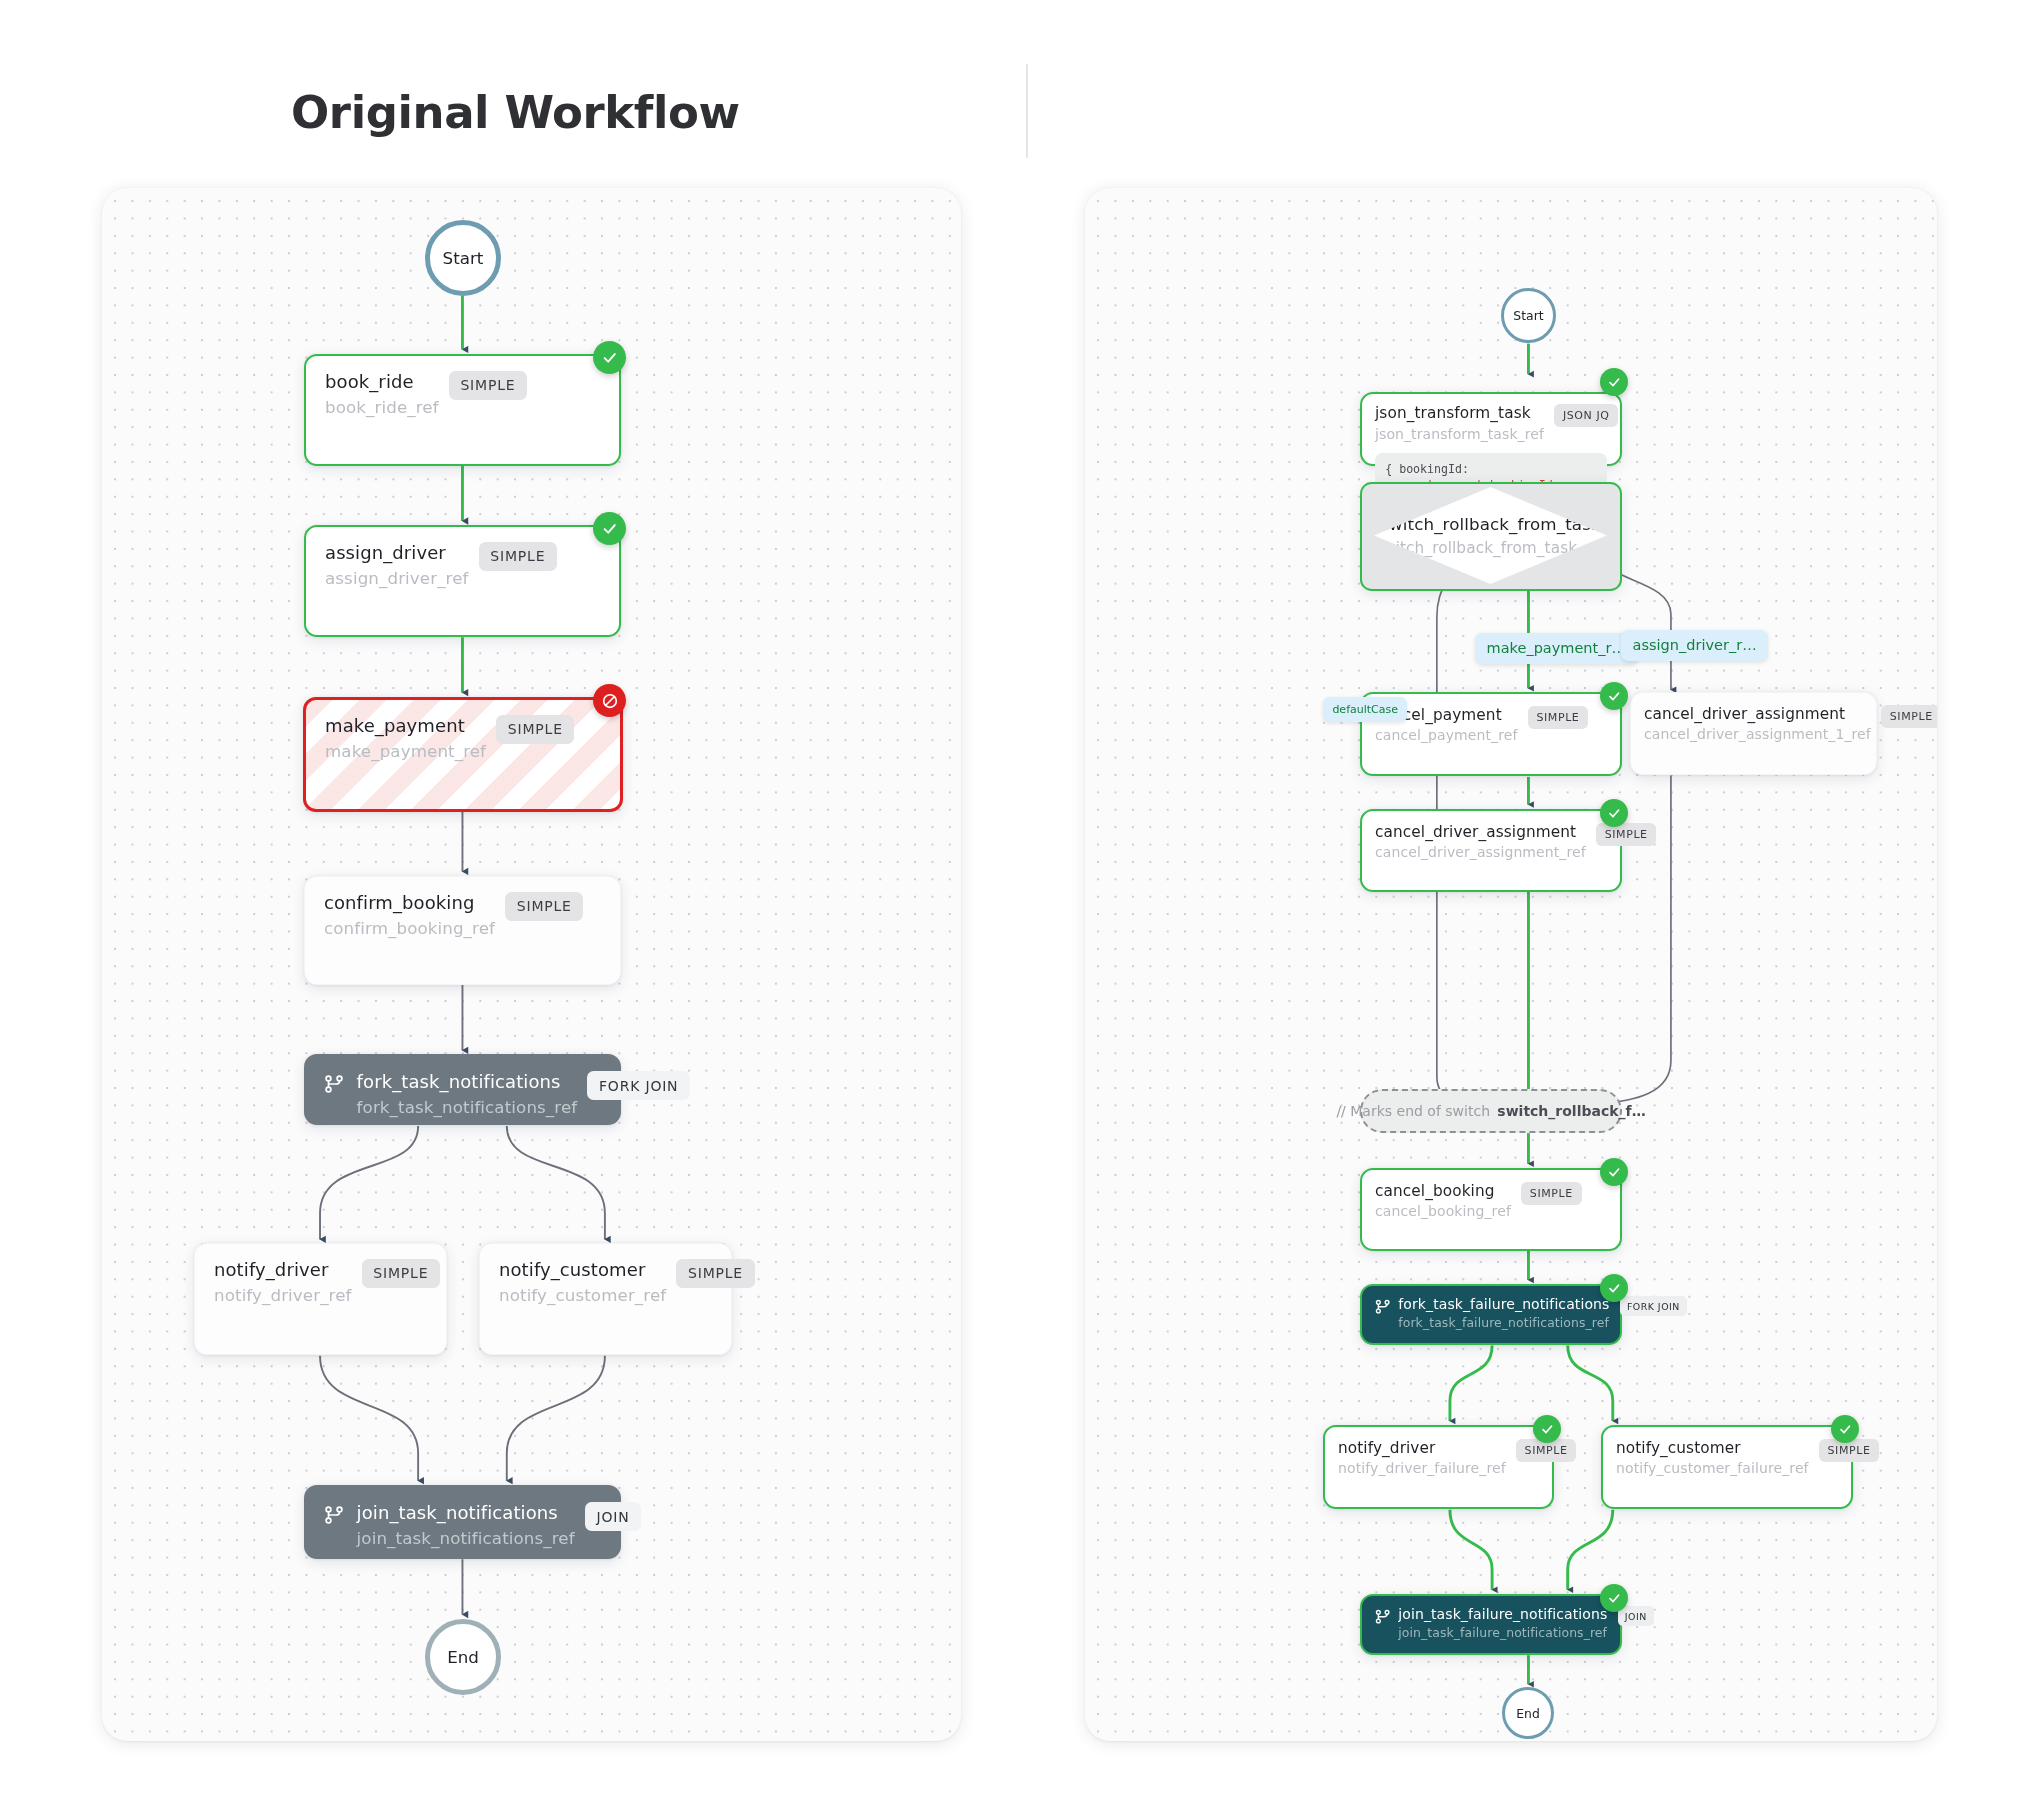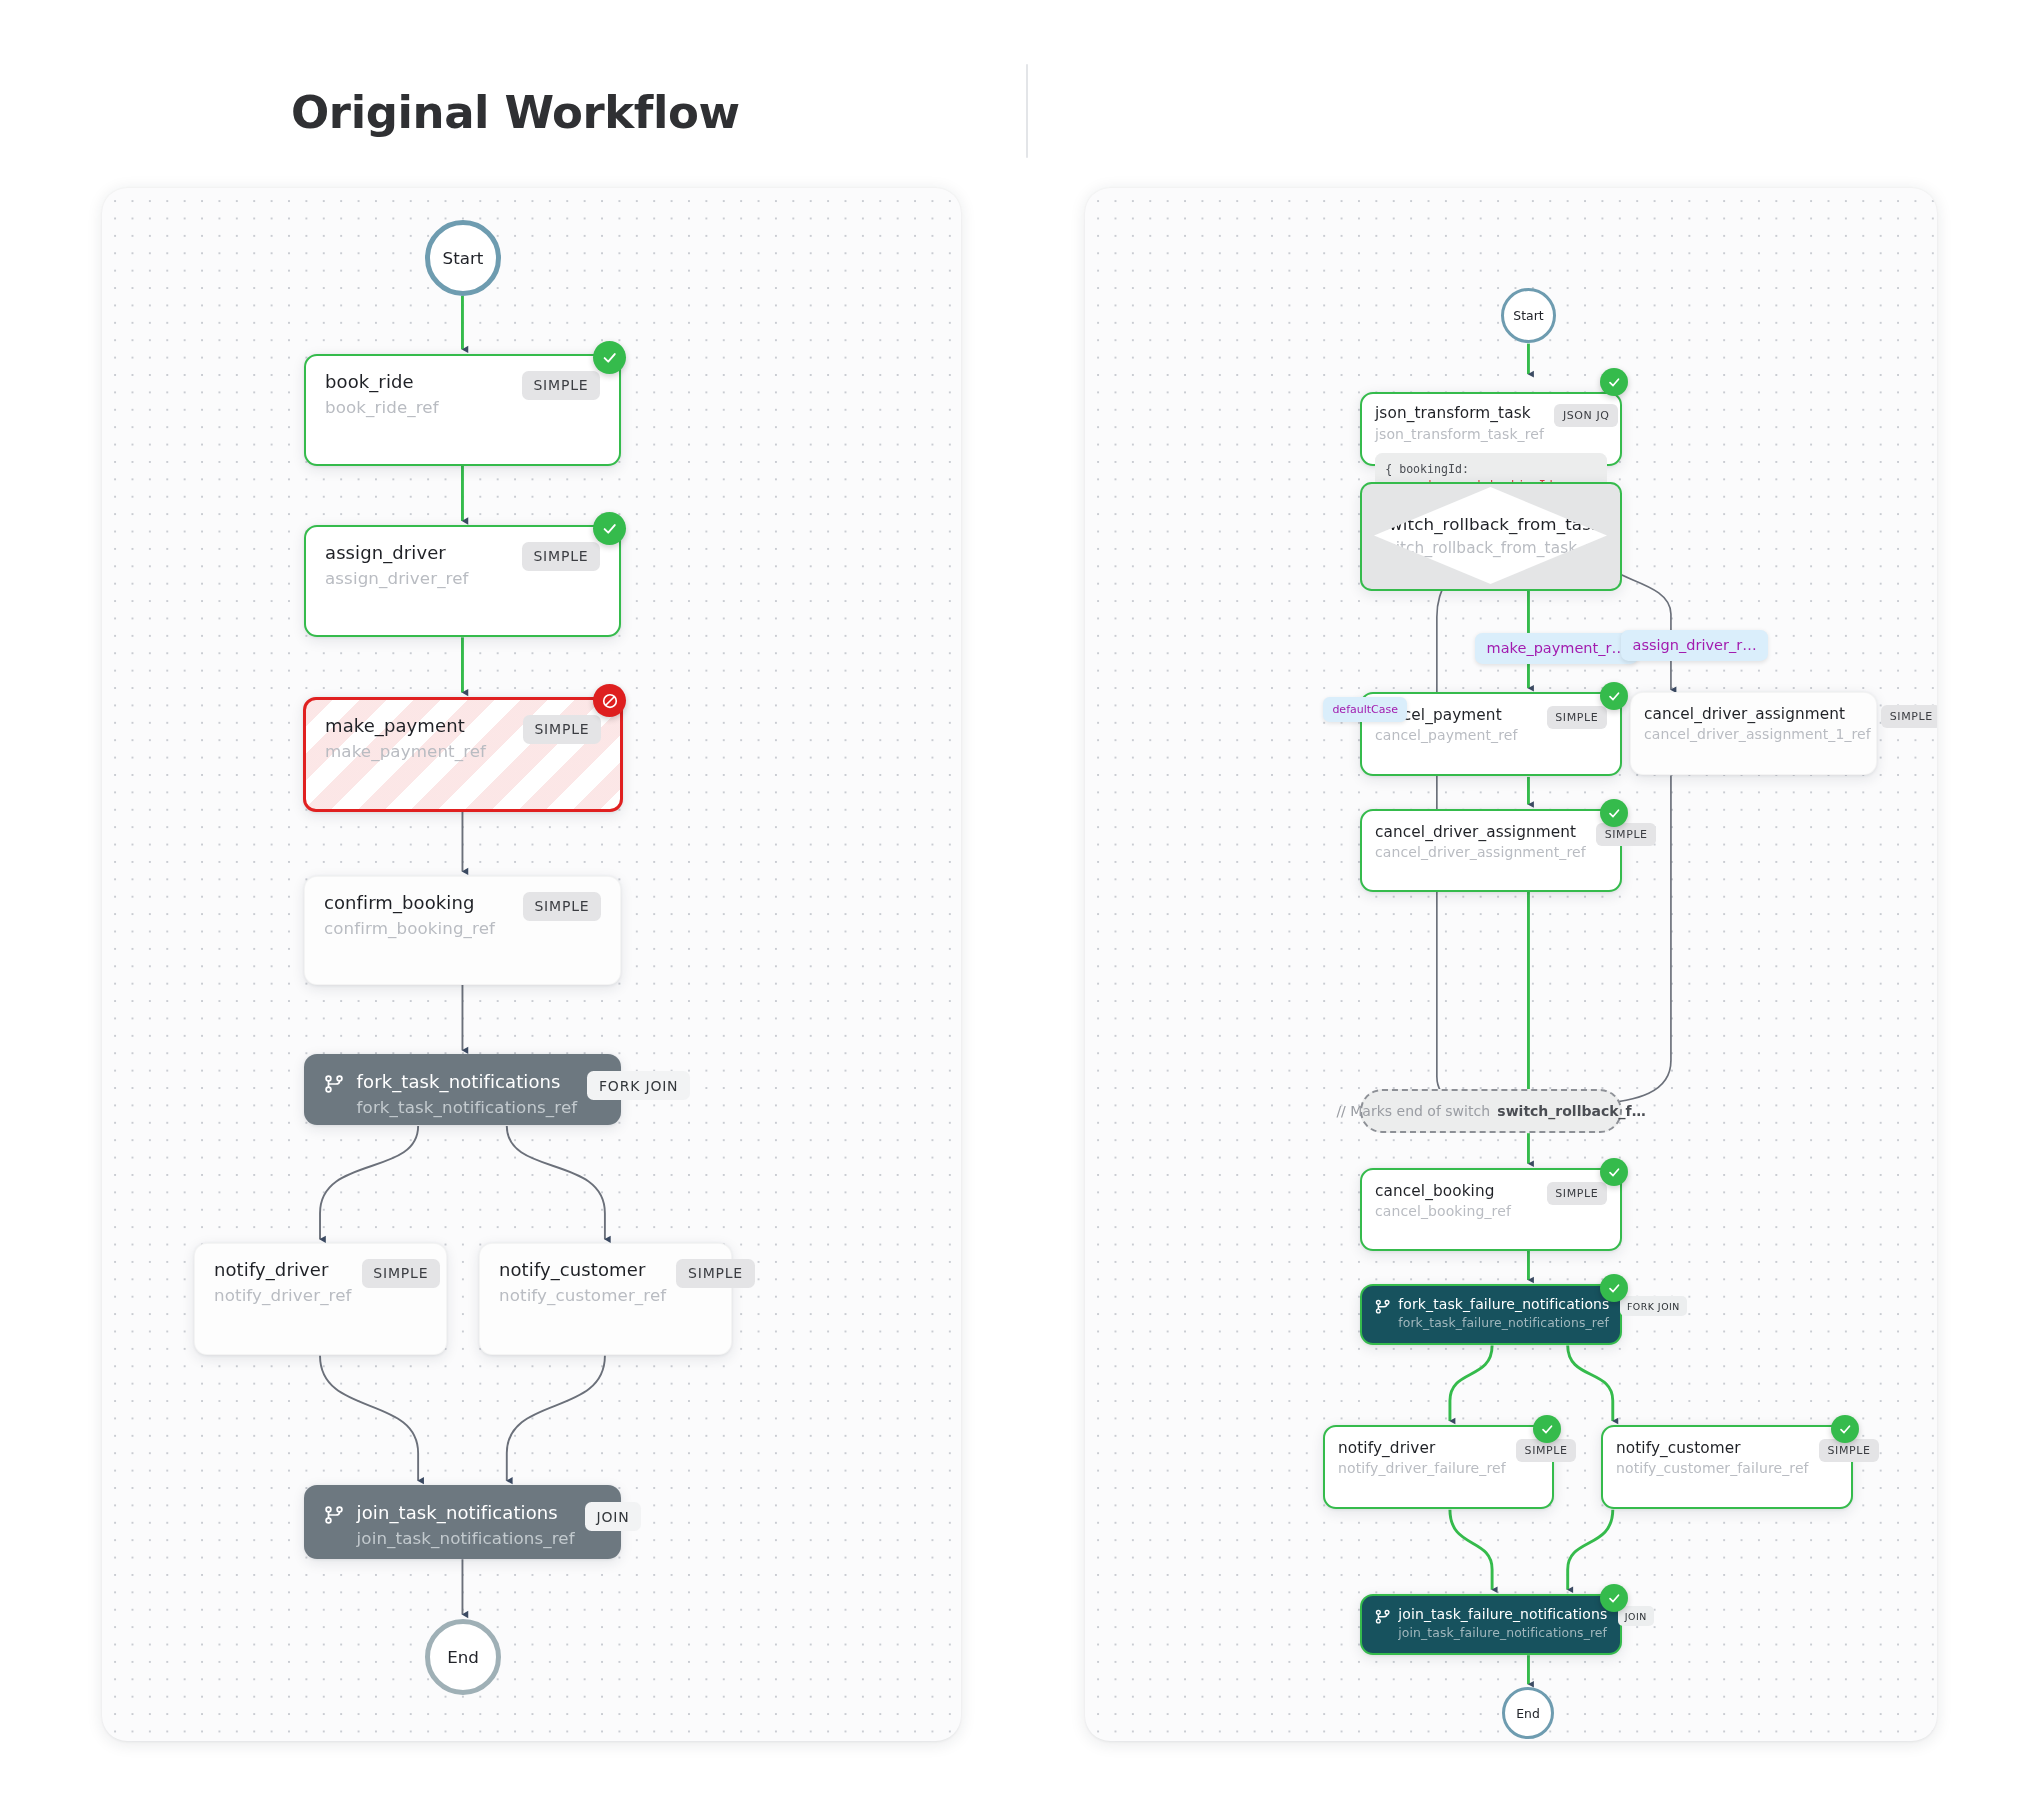--- a/index.html
+++ b/index.html
@@ -62,21 +62,21 @@
   }
   .node.plain{border:0.7px solid rgba(0,0,0,0.035);background:#fdfdfd;}
   .node.ok{border:2.9px solid #35bb4c;}
   .node.fail{
     border:3.6px solid #e02020;
     background-color:#ffffff;
     background-image:repeating-linear-gradient(135deg,
       rgba(224,32,32,.11) 0px, rgba(224,32,32,.11) 19px,
       rgba(255,255,255,0) 19px, rgba(255,255,255,0) 38px);
   }
-  .node .row{display:flex;align-items:flex-start;justify-content:space-between;}
+  .node .row{display:flex;align-items:flex-start;}
   .ttl{font-size:18px;color:#1f2126;font-weight:400;letter-spacing:0.1px;white-space:nowrap;}
   .ref{font-size:16.7px;color:#b9bcc2;margin-top:5.1px;letter-spacing:0.1px;white-space:nowrap;}
   .node.small .ttl{font-size:15.3px;}
   .node.small .ref{font-size:14px;margin-top:3.6px;}
   .node.tiny .ttl{font-size:14px;}
   .node.tiny .ref{font-size:12.4px;margin-top:2.9px;}
 
   .tag{
     background:#e4e4e6;color:#3b3d42;border-radius:6.5px;
     padding:6.5px 11.6px;font-size:14px;letter-spacing:0.8px;white-space:nowrap;
@@ -116,21 +116,21 @@
     position:absolute;background:#ffffff;
     clip-path:polygon(50% 0%,100% 50%,50% 100%,0% 50%);
     display:flex;flex-direction:column;align-items:center;justify-content:center;
     filter:drop-shadow(0 2.2px 5.1px rgba(0,0,0,.17));
   }
   .diamond .ttl{font-size:16.7px;}
   .diamond .ref{font-size:15.3px;}
 
   
   .pill{
-    position:absolute;background:#daeefb;color:#a21caf;
+    position:absolute;background:#daeefb;color:#15803d;
     border-radius:7.3px;padding:7.3px 11.6px;font-size:14.5px;
     white-space:nowrap;z-index:7;
     box-shadow:0 1.5px 4.4px rgba(0,0,0,.10);
   }
   .pill.sm{font-size:11px;padding:5.8px 9.4px;border-radius:6.5px;}
 
   
   .marker{
     position:absolute;box-sizing:border-box;
     border:2.2px dashed #8d9096;border-radius:29px;background:#eceded;

